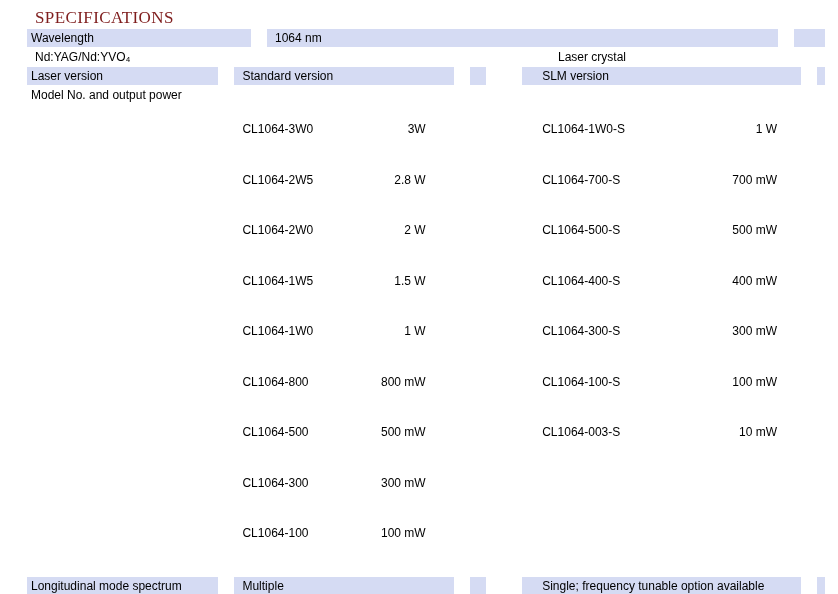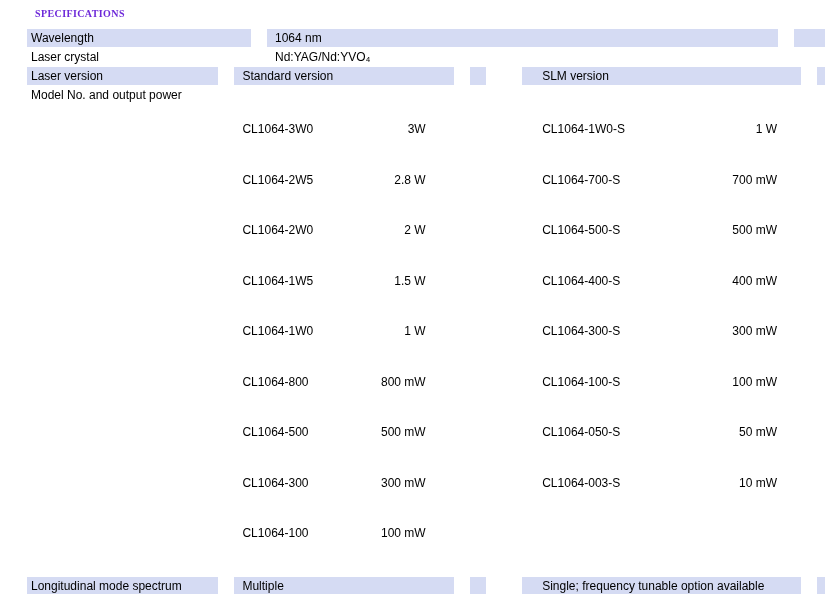--- a/index.html
+++ b/index.html
@@ -2,22 +2,22 @@
 <html><head>
 <meta charset="utf-8">
 <style>
   html,body{margin:0;padding:0;background:#ffffff;}
   .page{
     position:relative;width:838px;height:594px;background:#ffffff;
     font-family:"Liberation Sans", sans-serif;color:#000000;overflow:hidden;
   }
   .doc-title{
     position:absolute;left:35px;top:8px;
-    font-family:"Liberation Serif", serif;font-weight:bold;font-size:10px;
-    letter-spacing:0.4px;color:#6d28d9;
+    font-family:"Liberation Serif", serif;font-weight:normal;font-size:17px;
+    letter-spacing:0.4px;color:#7f1d1d;
   }
   .spec-table{position:absolute;left:27px;top:29px;width:798px;font-size:12px;}
   .row{display:flex;column-gap:16px;margin-bottom:1px;}
   .cell{
     box-sizing:border-box;padding:1px 4px 0 4px;white-space:pre;overflow:hidden;
     line-height:17px;
   }
   .single .cell{height:18px;}
   .lab{width:224px;}
   .v1{width:256px;padding-left:8px;}
@@ -41,22 +41,22 @@
 
   <div class="spec-table">
 
     <div class="row single b">
       <div class="cell lab">Wavelength</div>
       <div class="cell full">1064 nm</div>
       <div class="cell cap"></div>
     </div>
 
     <div class="row single">
+      <div class="cell full">Nd:YAG/Nd:YVO₄</div>
       <div class="cell lab">Laser crystal</div>
-      <div class="cell full">Nd:YAG/Nd:YVO₄</div>
       <div class="cell cap"></div>
     </div>
 
     <div class="row single b">
       <div class="cell lab">Laser version</div>
       <div class="cell v1">Standard version</div>
       <div class="cell sp"></div>
       <div class="cell v2">SLM version</div>
       <div class="cell cap"></div>
     </div>
@@ -75,21 +75,20 @@
         <span class="mline"><span>CL1064-100</span><span>100 mW</span></span>
       </div>
       <div class="cell sp"></div>
       <div class="cell v2 mlist">
         <span class="mline"><span>CL1064-1W0-S</span><span>1 W</span></span>
         <span class="mline"><span>CL1064-700-S</span><span>700 mW</span></span>
         <span class="mline"><span>CL1064-500-S</span><span>500 mW</span></span>
         <span class="mline"><span>CL1064-400-S</span><span>400 mW</span></span>
         <span class="mline"><span>CL1064-300-S</span><span>300 mW</span></span>
         <span class="mline"><span>CL1064-100-S</span><span>100 mW</span></span>
-        <span class="mline"><span>CL1064-050-S</span><span>50 mW</span></span>
         <span class="mline"><span>CL1064-003-S</span><span>10 mW</span></span>
       </div>
       <div class="cell cap"></div>
     </div>
 
     <div class="row single b">
       <div class="cell lab">Longitudinal mode spectrum</div>
       <div class="cell v1">Multiple</div>
       <div class="cell sp"></div>
       <div class="cell v2">Single; frequency tunable option available</div>

